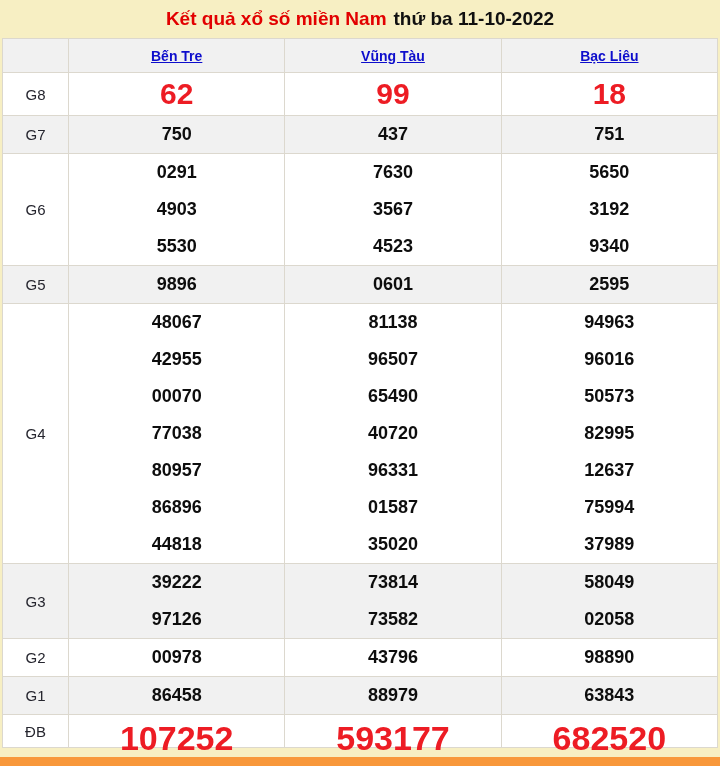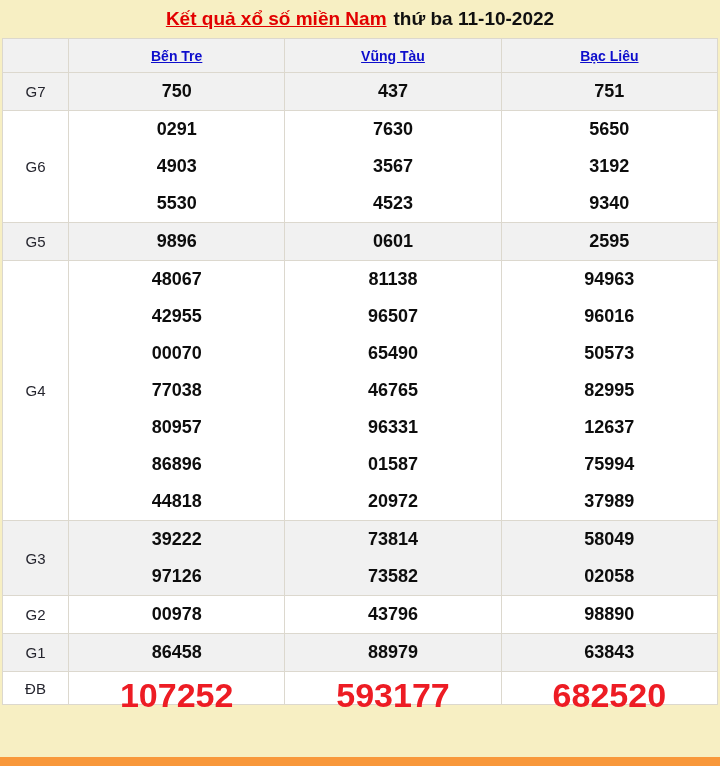--- a/index.html
+++ b/index.html
@@ -10,21 +10,21 @@
   }
   .page{width:720px;height:766px;display:flex;flex-direction:column;}
   
   .banner{
     height:38px;flex:0 0 38px;
     display:flex;align-items:center;justify-content:center;
     background:#f7efc3;
     font-size:19px;font-weight:bold;white-space:nowrap;
   }
   .title-link{
-    color:#e20000;text-decoration:underline;cursor:pointer;margin-right:7px;
+    color:#e20000;cursor:pointer;margin-right:7px;
   }
   .title-date{color:#101010;}
   
   table.results{
     border-collapse:collapse;table-layout:fixed;
     width:716px;margin:0 2px;background:#ef4444;padding-left:32px;
   }
   table.results th, table.results td{
     border:1px solid #dcd8ce;
     text-align:center;vertical-align:middle;
@@ -79,20 +79,32 @@
         </th>
         <th>
           <a>Vũng Tàu</a>
         </th>
         <th>
           <a>Bạc Liêu</a>
         </th>
       </tr>
     </thead>
     <tbody id="results-body">
+        <tr class="prize-row g8">
+          <td class="prize-label">G8</td>
+          <td>
+            <div class="num">62</div>
+          </td>
+          <td>
+            <div class="num">99</div>
+          </td>
+          <td>
+            <div class="num">18</div>
+          </td>
+        </tr>
         <tr class="prize-row g7 shade">
           <td class="prize-label">G7</td>
           <td>
             <div class="num">750</div>
           </td>
           <td>
             <div class="num">437</div>
           </td>
           <td>
             <div class="num">751</div>
@@ -136,24 +148,24 @@
             <div class="num">00070</div>
             <div class="num">77038</div>
             <div class="num">80957</div>
             <div class="num">86896</div>
             <div class="num">44818</div>
           </td>
           <td>
             <div class="num">81138</div>
             <div class="num">96507</div>
             <div class="num">65490</div>
-            <div class="num">46765</div>
+            <div class="num">40720</div>
             <div class="num">96331</div>
             <div class="num">01587</div>
-            <div class="num">20972</div>
+            <div class="num">35020</div>
           </td>
           <td>
             <div class="num">94963</div>
             <div class="num">96016</div>
             <div class="num">50573</div>
             <div class="num">82995</div>
             <div class="num">12637</div>
             <div class="num">75994</div>
             <div class="num">37989</div>
           </td>

